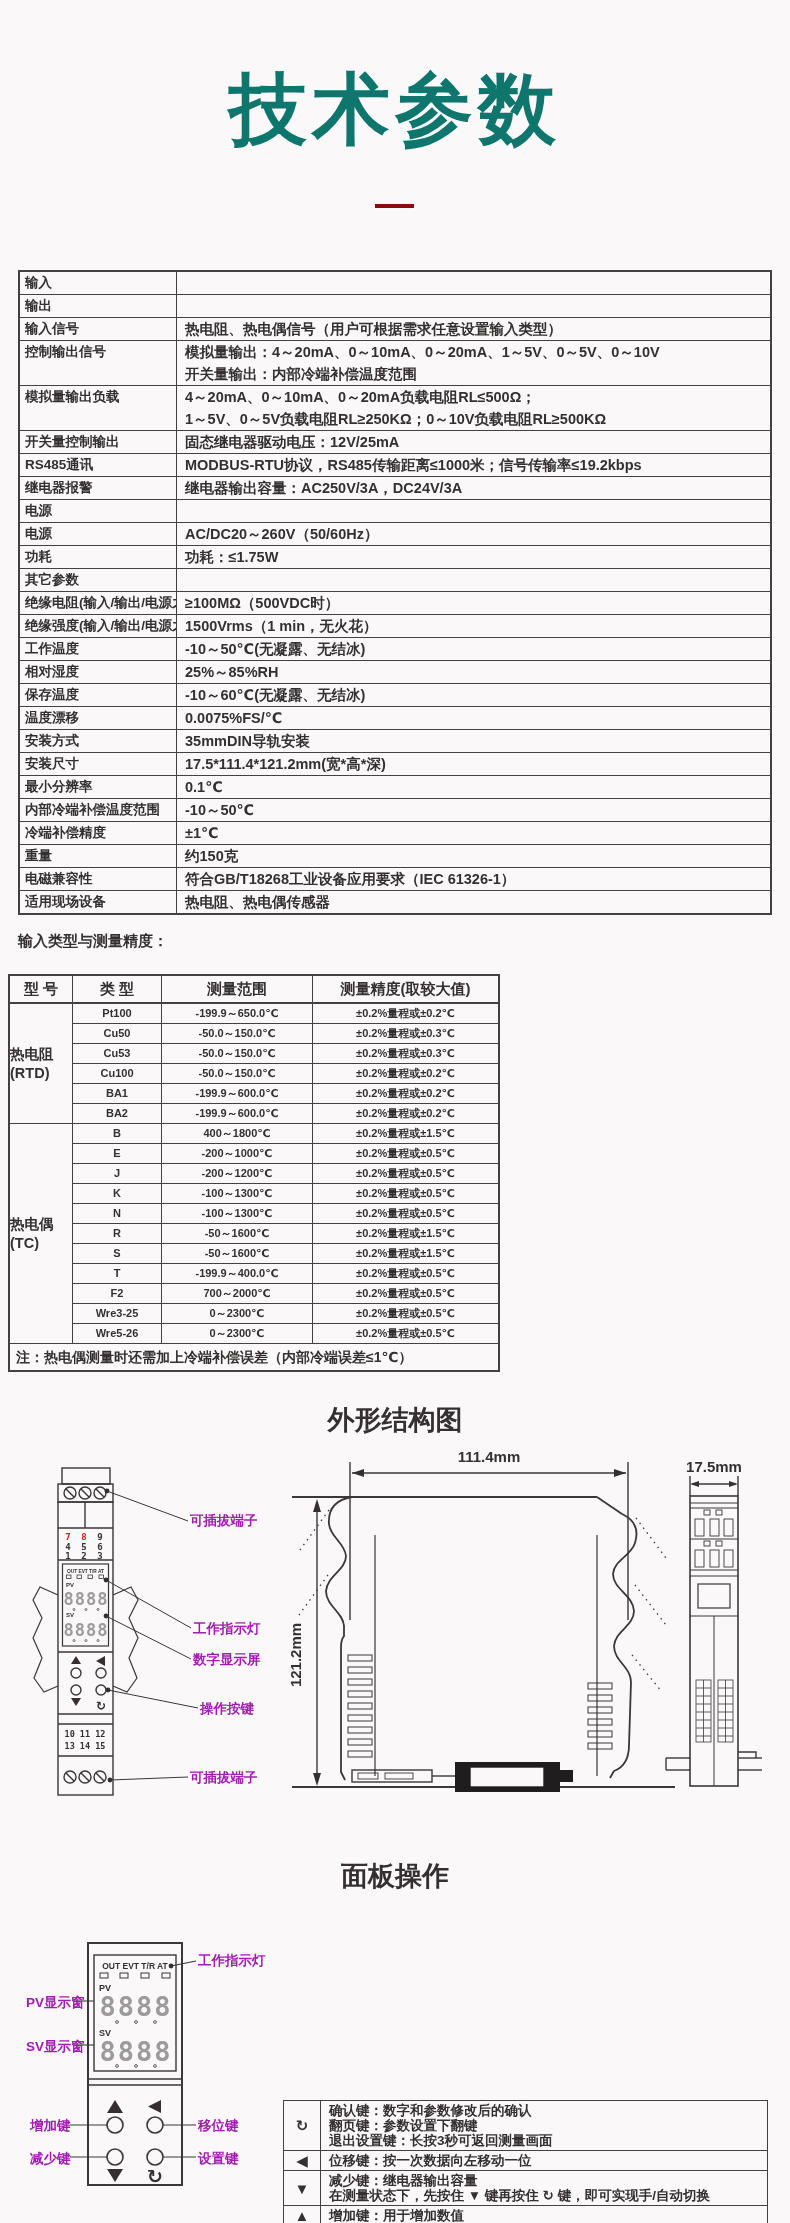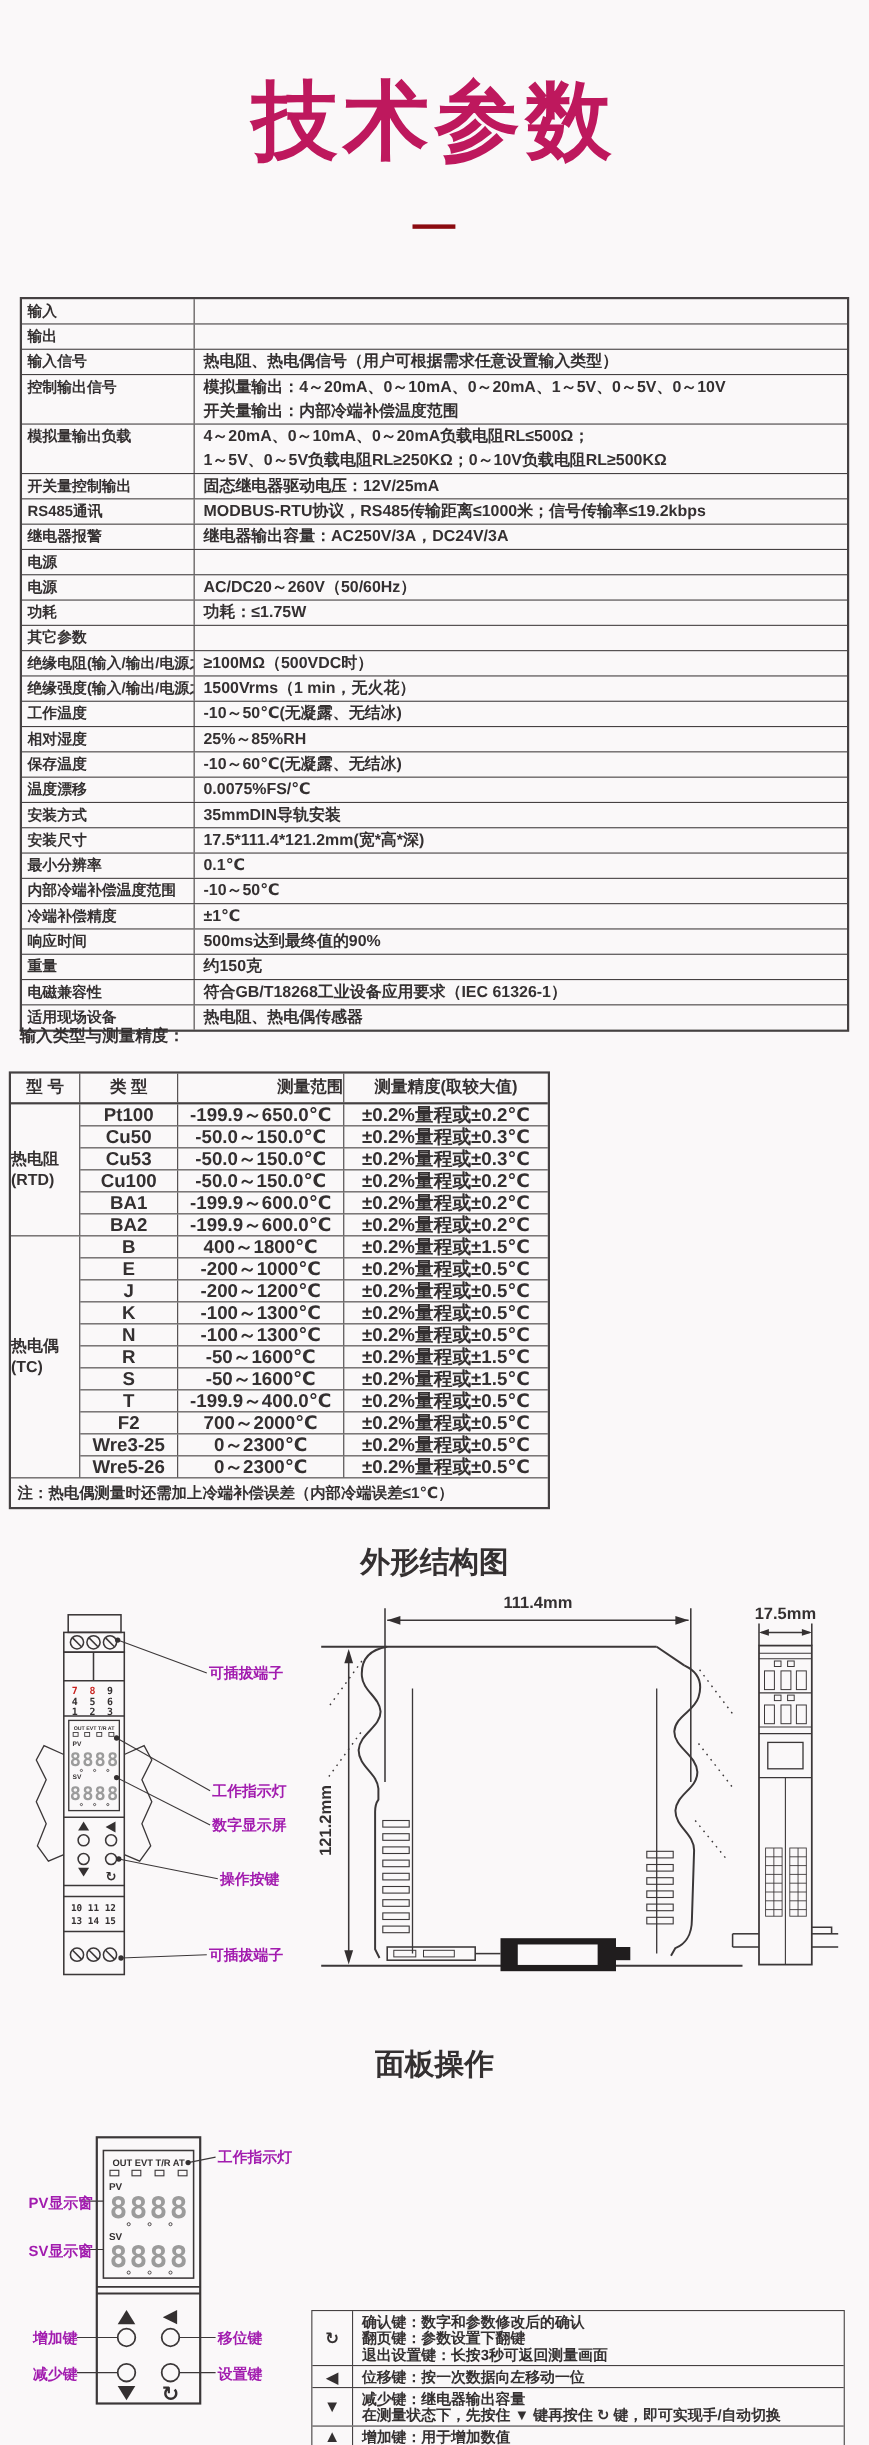--- a/index.html
+++ b/index.html
@@ -1,45 +1,45 @@
 <!DOCTYPE html>
 <html><head>
 <meta charset="utf-8">
 <style>
   html,body{margin:0;padding:0;background:#e8e6e7;}
   #page{position:relative;width:790px;height:2223px;background:#faf8f9;overflow:hidden;
         font-family:"Liberation Sans","DejaVu Sans",sans-serif;color:#343031;}
   
   .main-title{position:absolute;left:0;top:58px;width:100%;margin:0;text-align:center;
-              font-size:78px;font-weight:900;letter-spacing:5px;color:#be185d;}
+              font-size:78px;font-weight:900;letter-spacing:5px;color:#0f766e;}
   .red-bar{position:absolute;left:375px;top:204px;width:39px;height:4px;background:#8b0b10;}
   
   .spec-table{position:absolute;left:18px;top:270px;width:754px;border:2px solid #454142;box-sizing:border-box;}
   .srow{display:flex;border-top:1px solid #454142;}
   .srow:first-of-type{border-top:none;}
   .slabel{flex:0 0 146px;border-right:1px solid #454142;padding:0 5px;font-size:13.5px;font-weight:700;
           line-height:22px;white-space:nowrap;overflow:hidden;}
   .sval{flex:1;padding:0 8px;font-size:14.5px;font-weight:700;min-width:0;}
   .sval .line{line-height:22px;white-space:nowrap;}
   .sval .line:empty{display:none;}
   
   .acc-caption{position:absolute;left:18px;top:932px;font-size:15px;font-weight:800;}
   .acc-table{position:absolute;left:8px;top:956px;width:492px;border:2px solid #454142;box-sizing:border-box;margin-top:18px;}
   .acc-header{display:flex;height:26px;line-height:26px;border-bottom:2.5px solid #454142;
               font-size:15px;font-weight:800;text-align:center;}
   .h1c{flex:0 0 62px;border-right:1px solid #454142;}
   .h2c{flex:0 0 88px;border-right:1px solid #454142;}
-  .h3c{flex:0 0 150px;border-right:1px solid #454142;text-align:right;}
+  .h3c{flex:0 0 150px;border-right:1px solid #454142;}
   .h4c{flex:1;}
   .acc-band{display:flex;border-bottom:1px solid #454142;}
   .acc-group{flex:0 0 62px;border-right:1px solid #454142;display:flex;flex-direction:column;
              justify-content:center;align-items:flex-start;font-size:14.5px;font-weight:700;line-height:19px;}
   .acc-rows{flex:1;min-width:0;}
   .acc-row{display:flex;height:19px;line-height:19px;border-top:1px solid #454142;
-           font-size:17px;font-weight:700;text-align:center;}
+           font-size:11px;font-weight:700;text-align:center;}
   .acc-row:first-of-type{border-top:none;}
   .c-type{flex:0 0 88px;border-right:1px solid #454142;}
   .c-range{flex:0 0 150px;border-right:1px solid #454142;}
   .c-acc{flex:1;}
   .acc-note{height:26px;line-height:26px;padding-left:6px;font-size:14px;font-weight:700;white-space:nowrap;}
   
   .sec-h{position:absolute;left:0;width:100%;margin:0;text-align:center;font-size:27px;font-weight:900;}
   #outline-heading{top:1402px;}
   #panel-heading{top:1858px;}
   
@@ -217,27 +217,20 @@
         <div class="slabel">内部冷端补偿温度范围</div>
         <div class="sval">
           <div class="line">-10～50℃</div>
 
         </div>
       </div>
       <div class="srow">
         <div class="slabel">冷端补偿精度</div>
         <div class="sval">
           <div class="line">±1℃</div>
-
-        </div>
-      </div>
-      <div class="srow">
-        <div class="slabel">响应时间</div>
-        <div class="sval">
-          <div class="line">500ms达到最终值的90%</div>
 
         </div>
       </div>
       <div class="srow">
         <div class="slabel">重量</div>
         <div class="sval">
           <div class="line">约150克</div>
 
         </div>
       </div>

